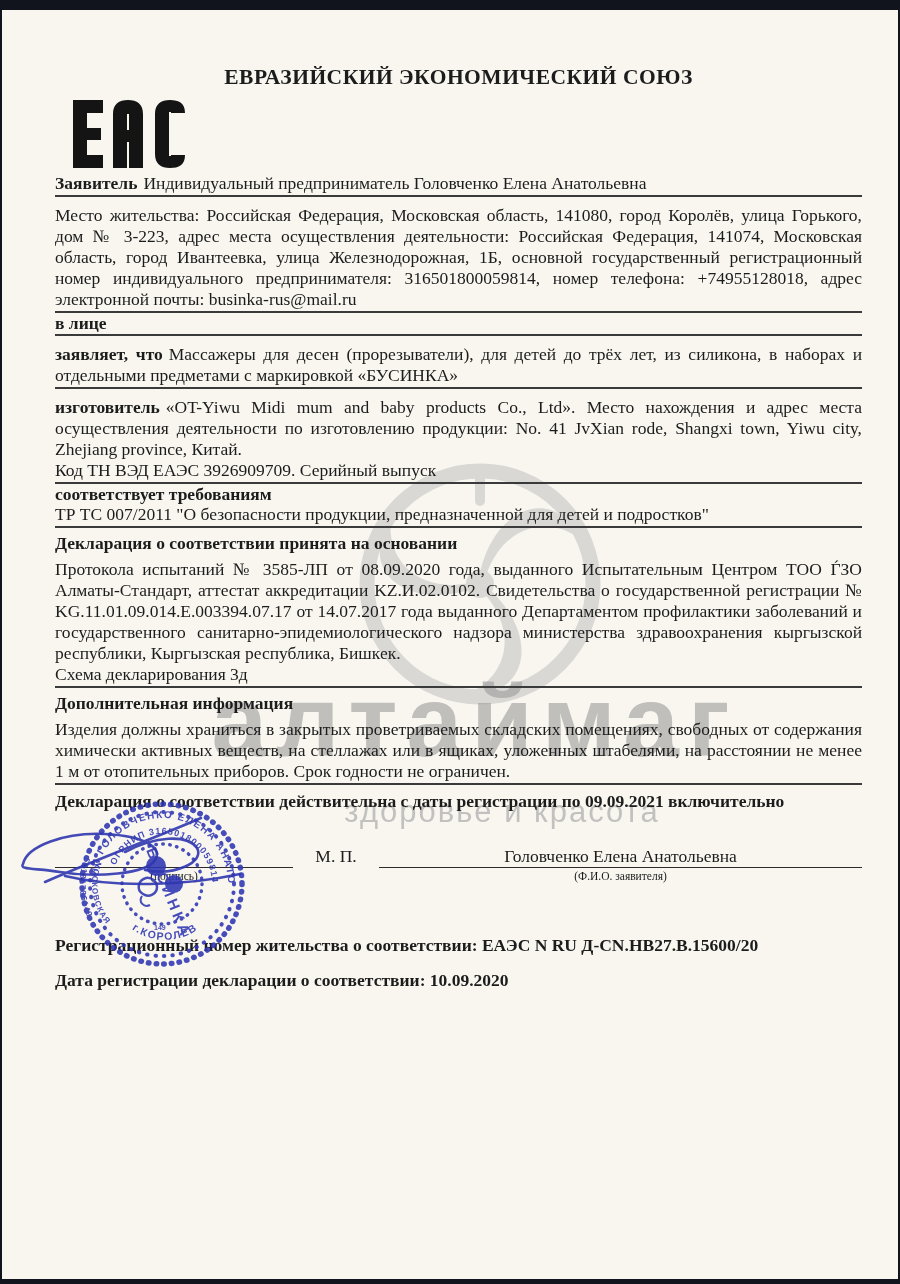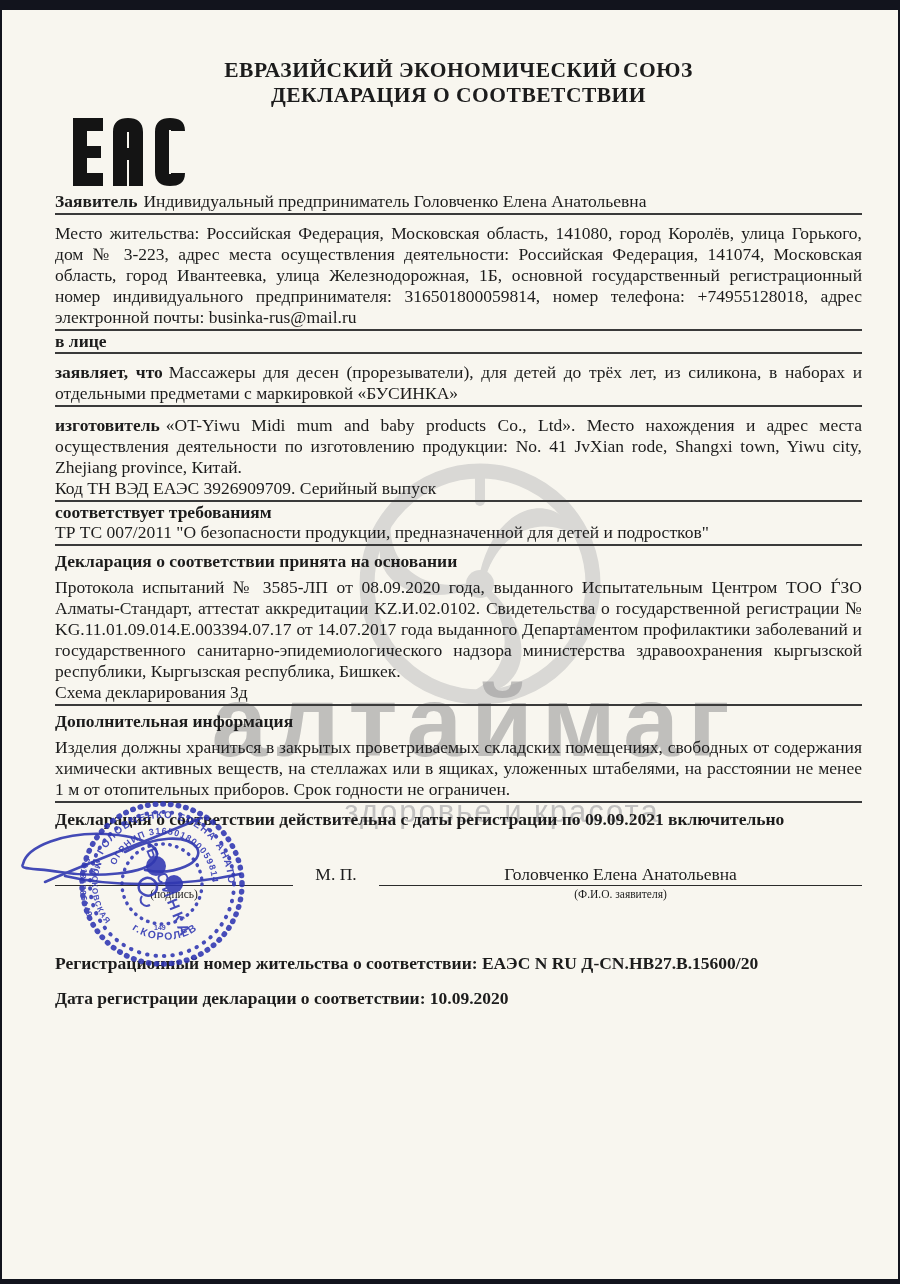--- a/index.html
+++ b/index.html
@@ -24,21 +24,21 @@
     color:#9e9e9e;opacity:.62;white-space:nowrap;
   }
   .wm-tagline{
     position:absolute;left:0;right:0;top:794px;text-align:center;
     transform:translateX(52px);
     font-family:"Liberation Sans","DejaVu Sans",sans-serif;
     font-size:31px;letter-spacing:2px;color:#b5b5b5;opacity:.8;white-space:nowrap;
   }
   
   .content{
-    position:absolute;left:0;top:10px;width:900px;z-index:1;
+    position:absolute;left:0;top:17px;width:900px;z-index:1;
     padding:0 38px 0 55px;box-sizing:border-box;
     color:#1c1c1c;font-size:17.5px;line-height:21px;
   }
   .titles{margin-top:48px;text-align:center;font-weight:bold;font-size:21.5px;line-height:25px;letter-spacing:.5px;}
   .eac{margin:10px 0 0 18px;width:112px;height:68px;}
   .rule{height:2px;background:#3a3a3a;margin:1px 0;}
   .para{text-align:justify;margin-top:8px;}
   .lead{font-weight:bold;margin-right:6px;}
   .label-line{font-weight:bold;line-height:17px;padding:1px 0;}
   .applicant{margin-top:4px;line-height:22px;}
@@ -85,21 +85,20 @@
     </svg>
   </div>
   <div class="wm-brand">алтаймаг</div>
   <div class="wm-tagline">здоровье и красота</div>
 </div>
 
 <div class="content">
 
   <div class="titles">
     <div>ЕВРАЗИЙСКИЙ ЭКОНОМИЧЕСКИЙ СОЮЗ</div>
-    <div>ДЕКЛАРАЦИЯ О СООТВЕТСТВИИ</div>
   </div>
 
   <div class="eac">
     <svg width="112" height="68" viewBox="0 0 112 68">
       <g fill="#141414">
         <path d="M0,0 h30 v13 h-16 v15 h14 v12 h-14 v15 h16 v13 h-30 Z"></path>
         <path d="M40,14 C40,4 46,0 55,0 C64,0 70,4 70,14 V68 H56 V42 h-2 V68 H40 Z M56,30 V14 h-2 v16 Z"></path>
         <path d="M82,14 C82,4 88,0 97,0 C106,0 112,3 112,13 H98 V12 h-2 V56 h2 V55 h14 C112,65 106,68 97,68 C88,68 82,64 82,54 Z"></path>
       </g>
     </svg>

